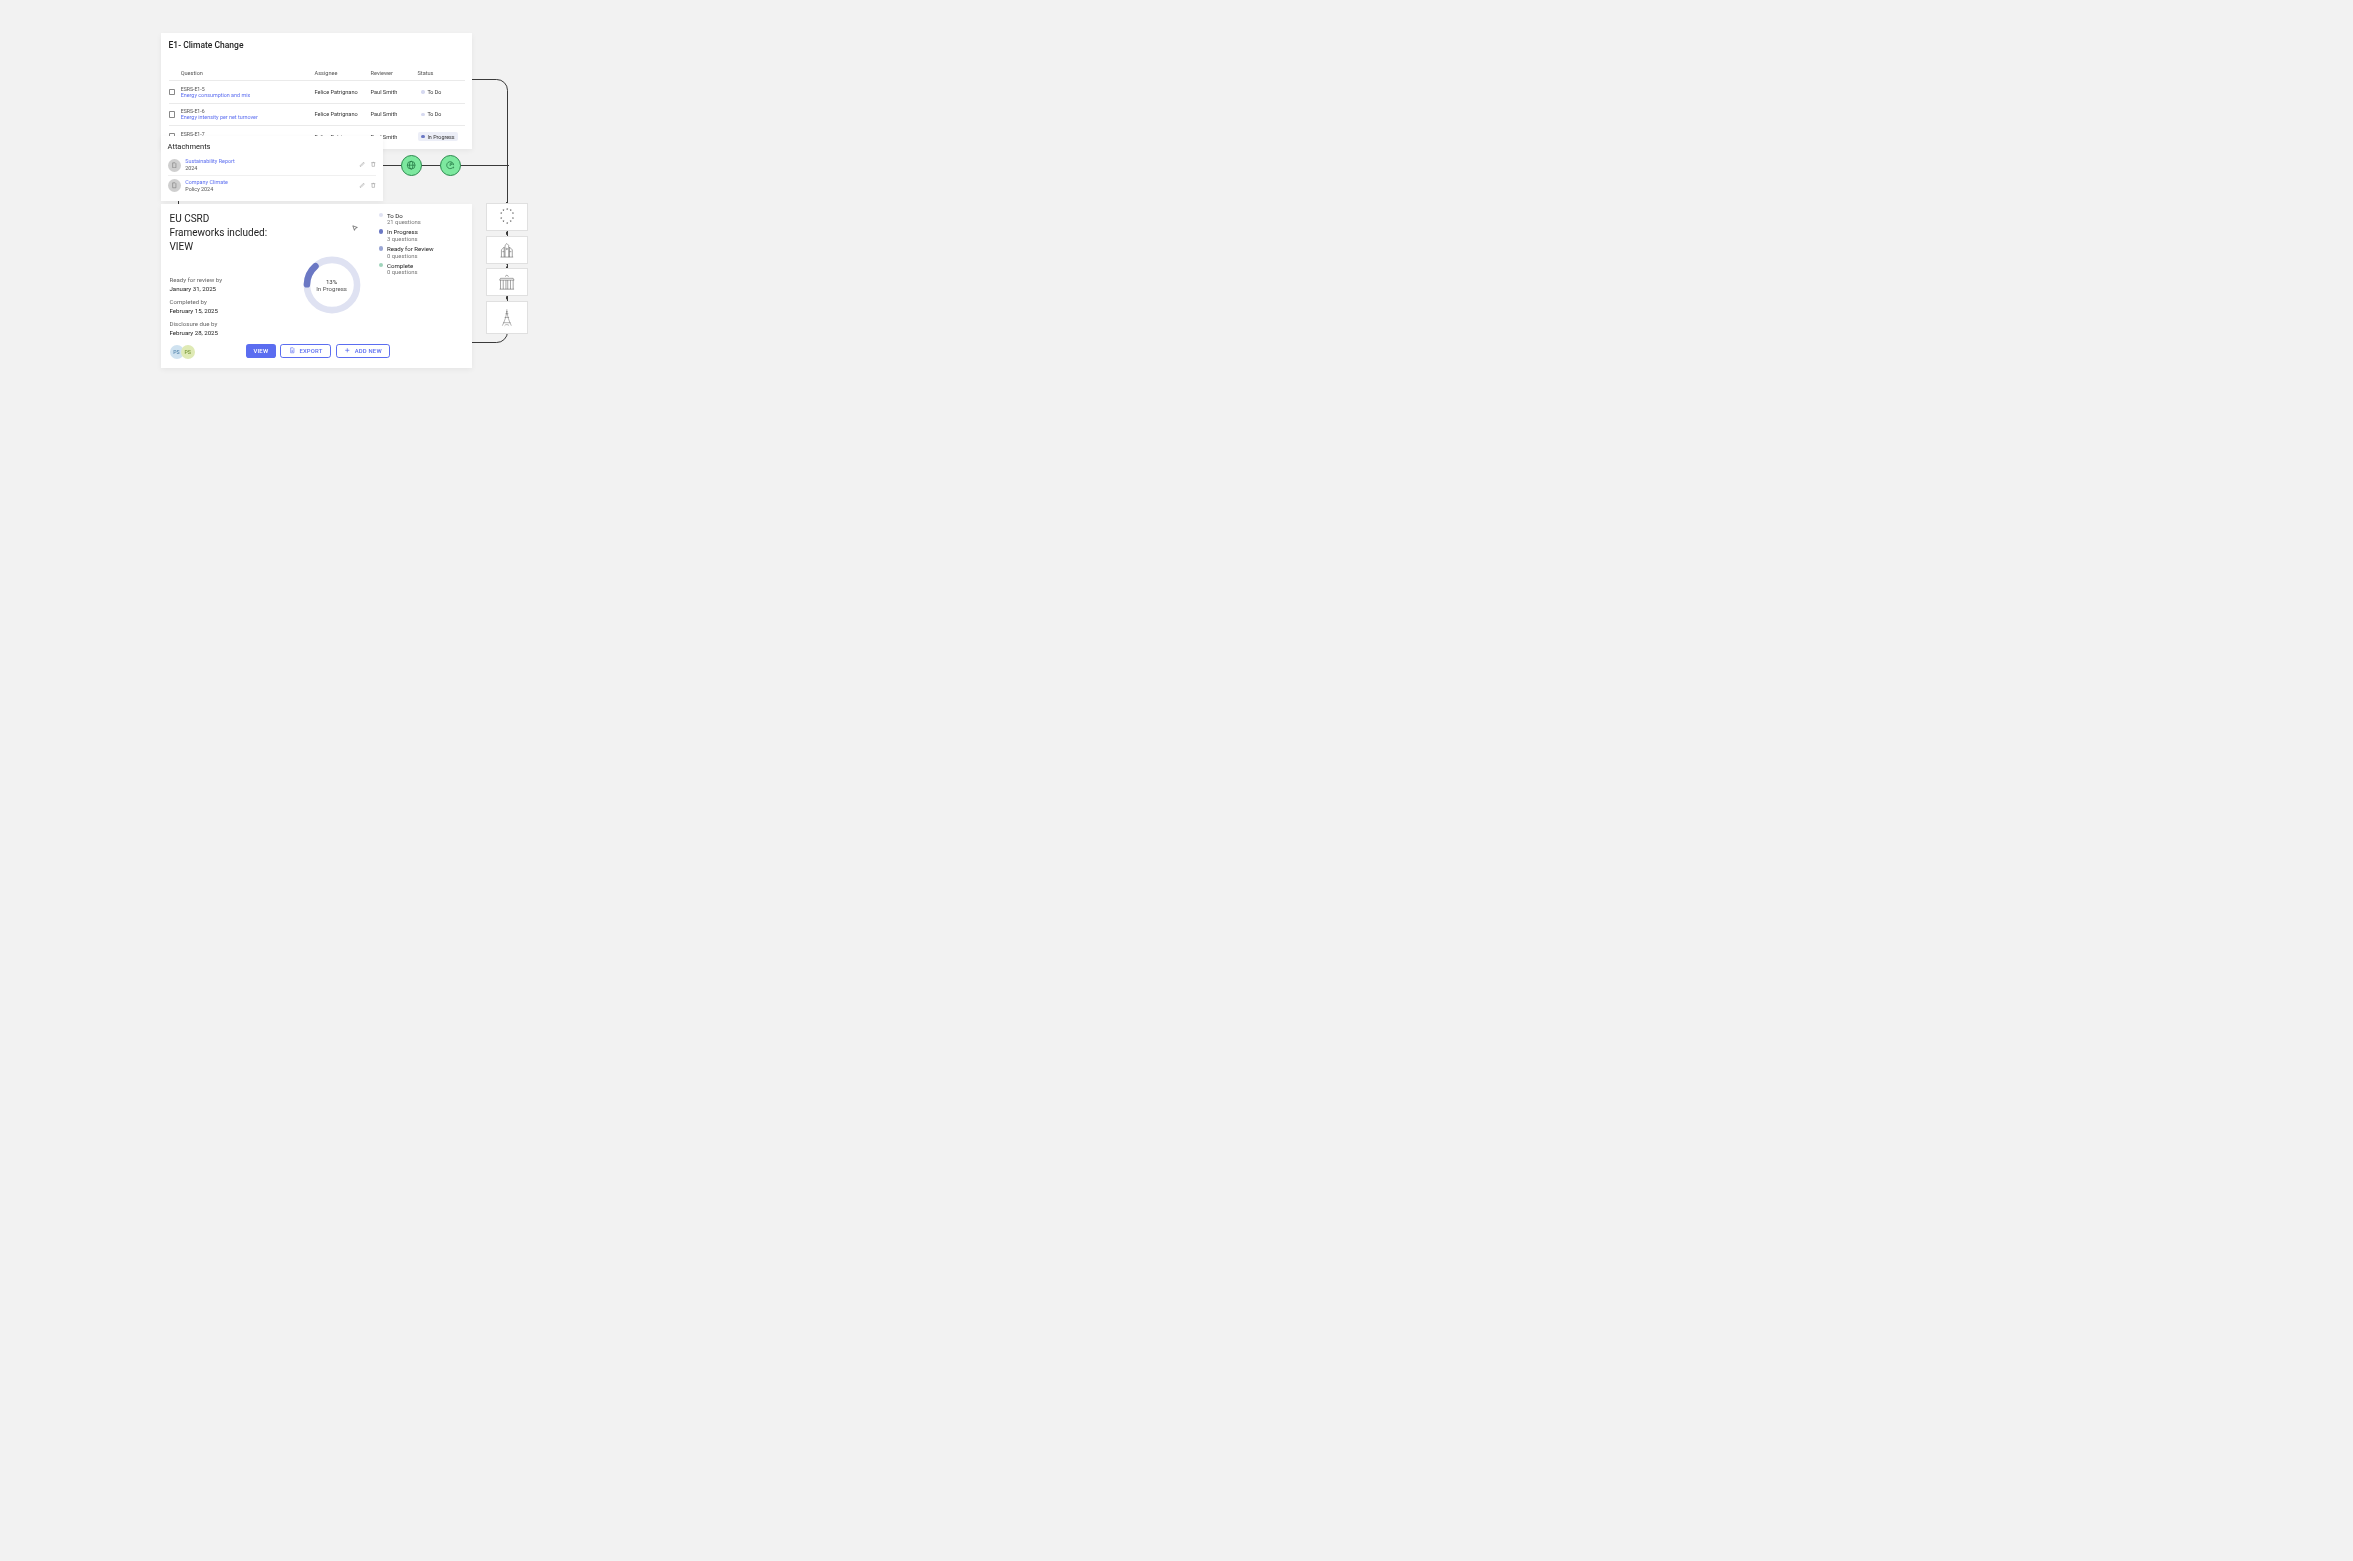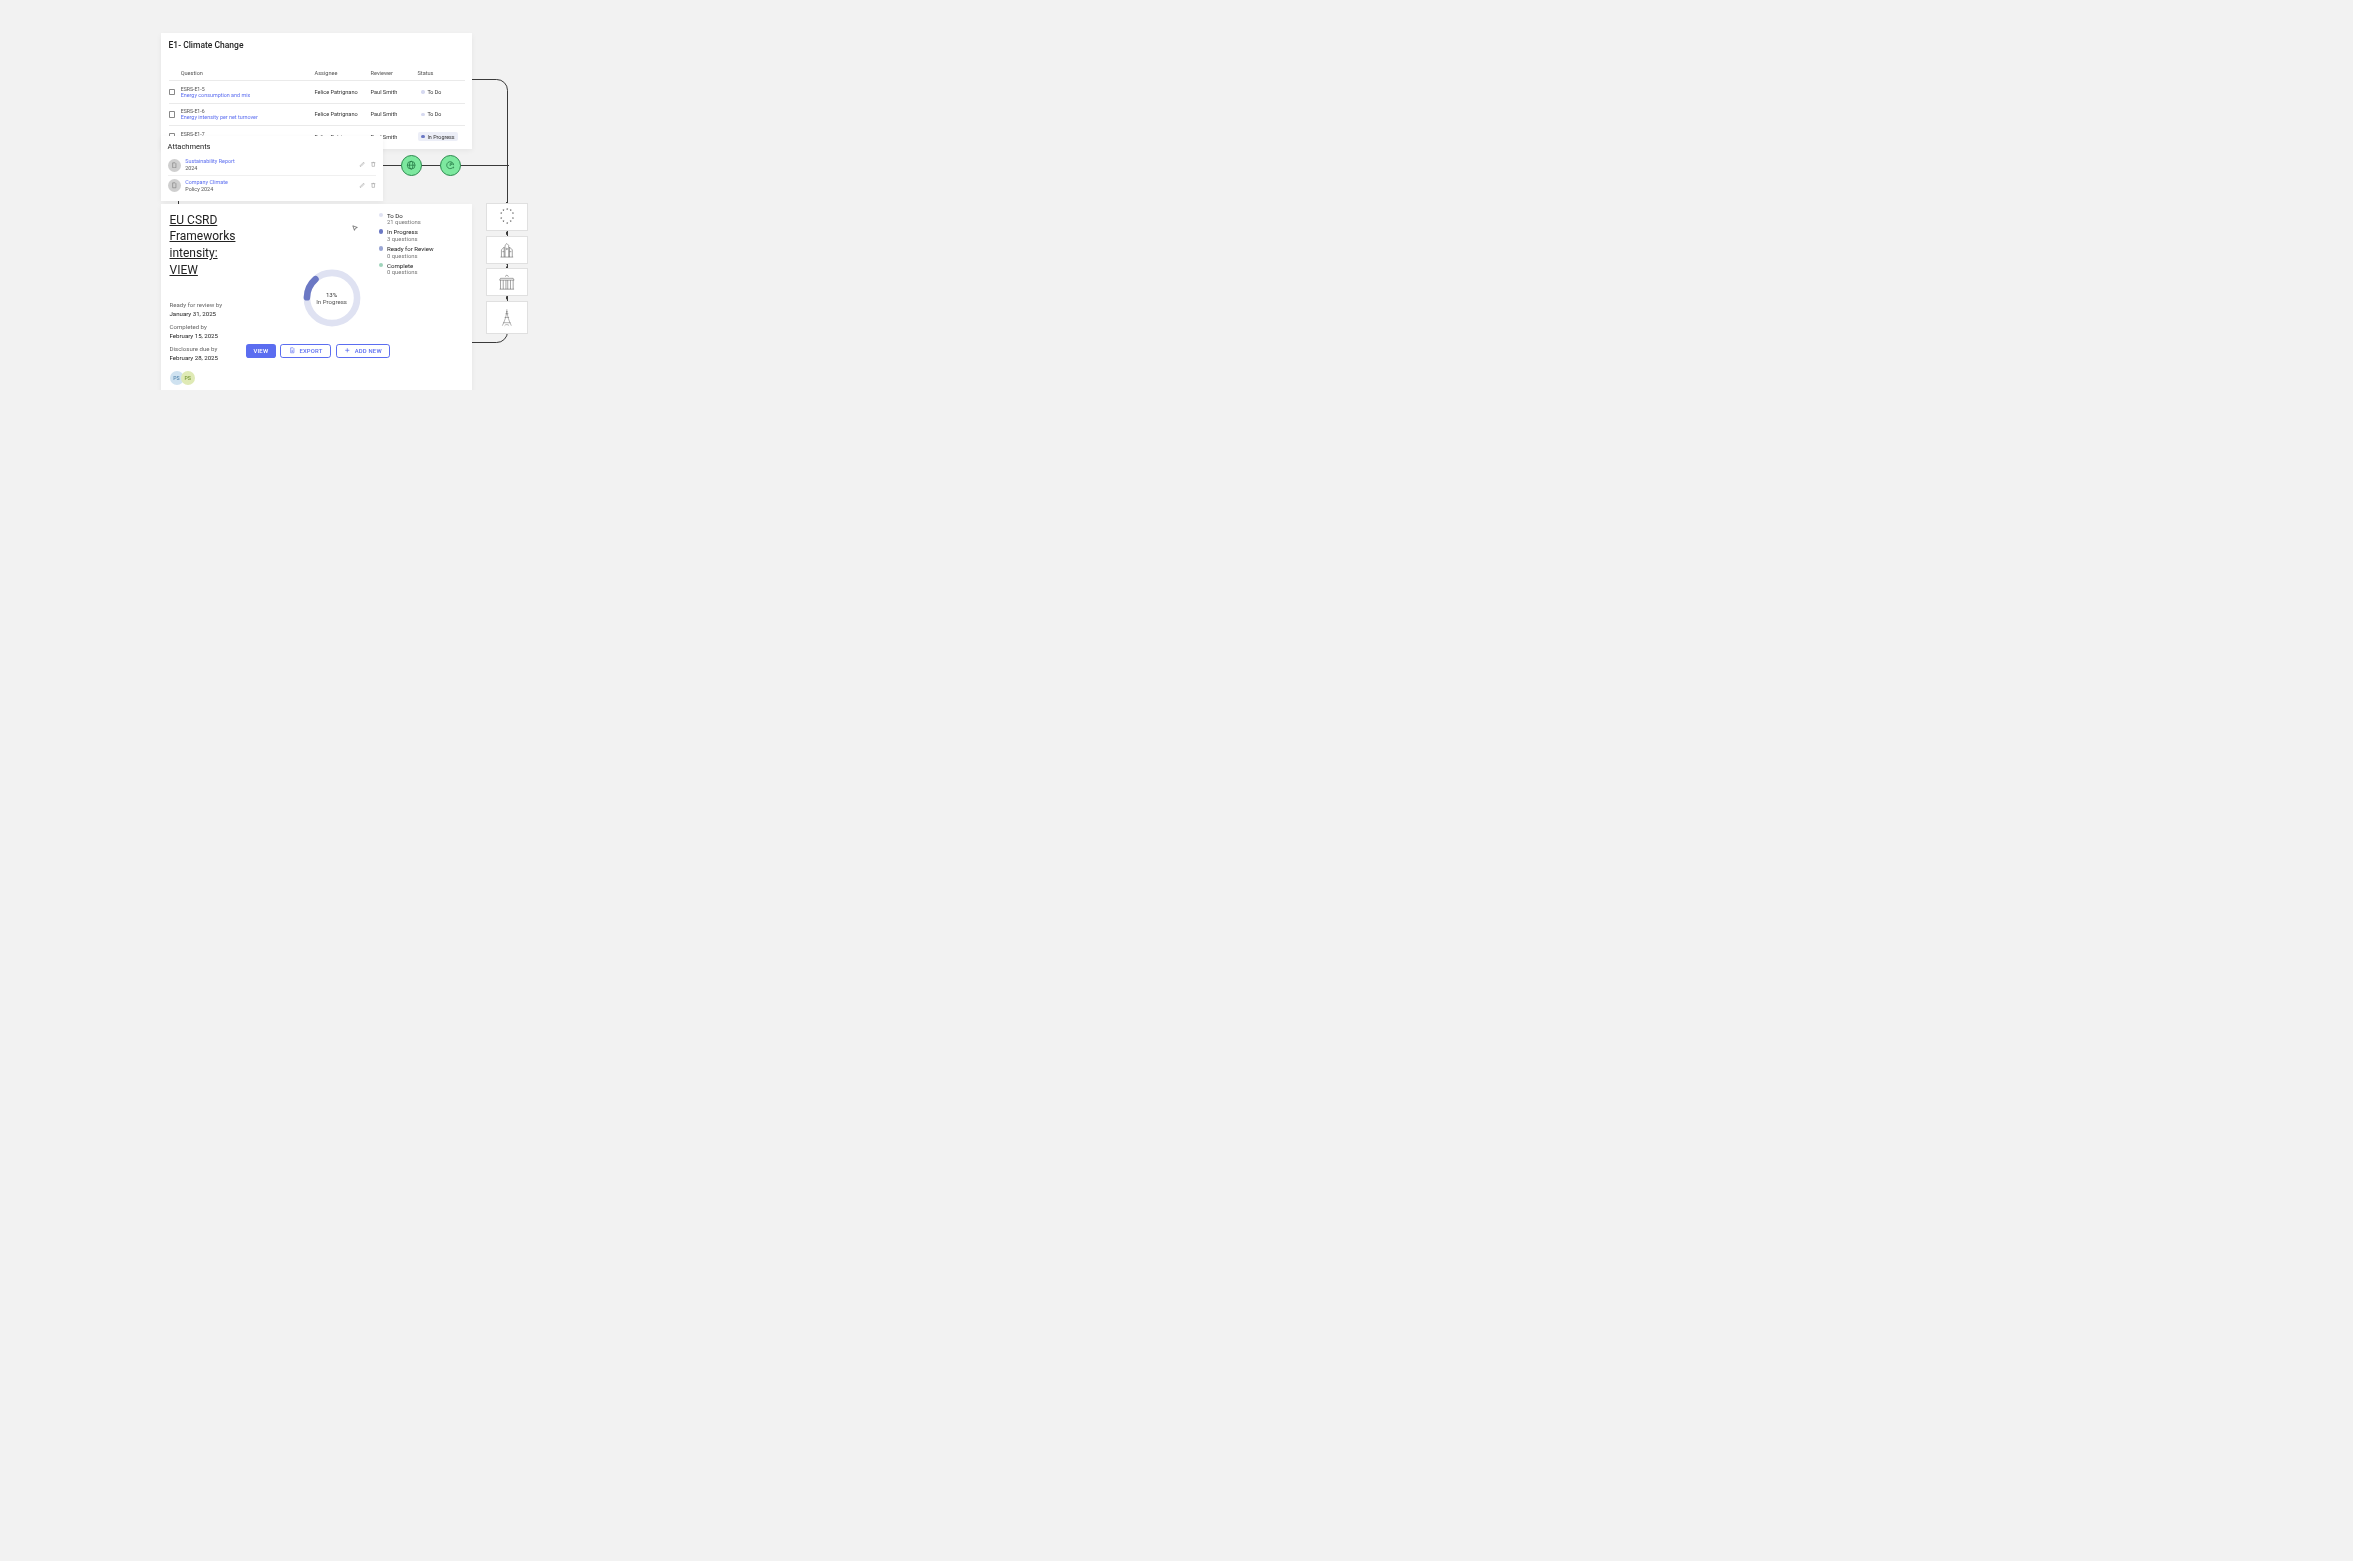--- a/index.html
+++ b/index.html
@@ -181,25 +181,24 @@
 .att-action svg { width: 6.6px; height: 6.6px; }
 
 
 .card-summary {
   left: 161px;
   top: 204px;
   width: 311px;
   padding: 7.5px 8.5px 8.5px;
 }
 .sum-heading {
-  font-size: 12px;
+  font-size: 10px;
   color: #222;
   line-height: 1.4;
   margin-bottom: 21px;
-  text-decoration: underline;
 }
 .sum-dates {
   font-size: 6.1px;
   color: #333;
   line-height: 1.5;
 }
 .sum-dates .label { color: #666; }
 .sum-dates .date { color: #222; margin-bottom: 3.8px; }
 .sum-avatars {
   display: flex;
@@ -476,21 +475,21 @@
     </div>
         </div>
       </div>
   </div>
 
   <div class="card card-summary">
     <div class="sum-body">
       <div class="sum-left">
         <div class="sum-heading">
           <div>EU CSRD</div>
-          <div>Frameworks intensity:</div>
+          <div>Frameworks included:</div>
           <div>VIEW</div>
         </div>
         <div class="sum-dates" id="sum-dates">
             <div>
               <div class="label">Ready for review by</div>
                      <div class="date">January 31, 2025</div>
             </div>
             <div>
               <div class="label">Completed by</div>
                      <div class="date">February 15, 2025</div>

